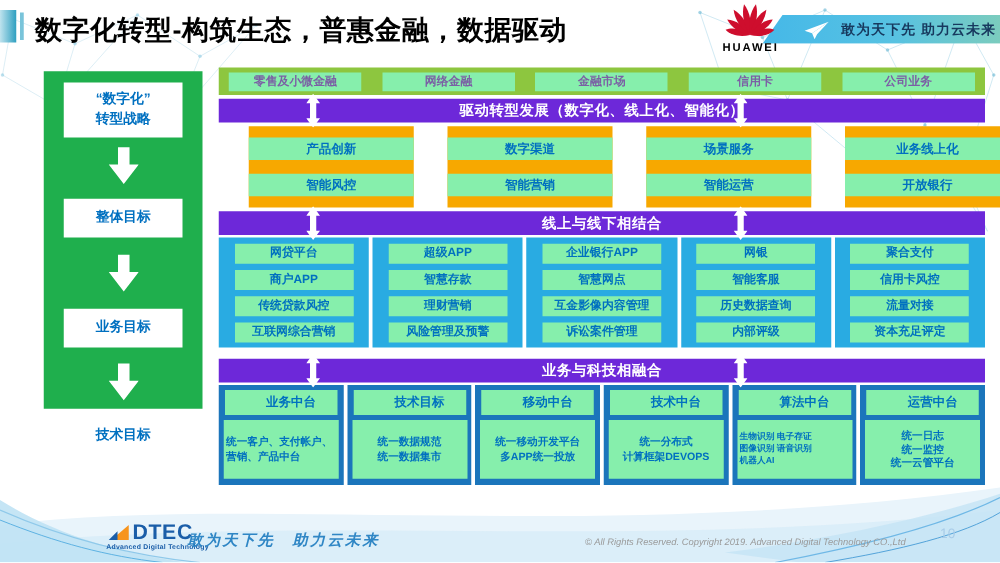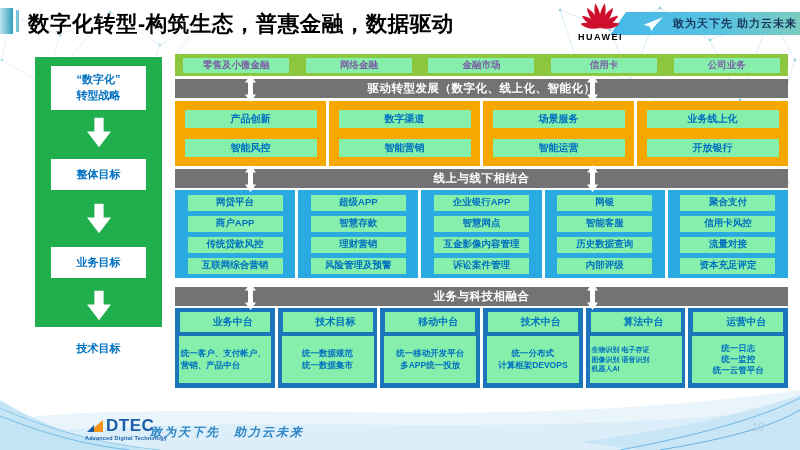--- a/index.html
+++ b/index.html
@@ -38,28 +38,28 @@
   .da1 { top:60px; } .da2 { top:146px; } .da3 { top:233px; }
 
   
   .band { position:absolute; left:175px; width:613px; z-index:1; }
   .grow-band { top:54px; height:22px; background:#8dc63f; display:flex; }
   .grow-band .cell { flex:1; display:flex; }
   .wbox { background:#86efac; display:flex; align-items:center; justify-content:center;
     font-weight:bold; color:#0070c0; text-align:center; }
   .grow-band .wbox { width:106px; height:15px; margin:auto; font-size:9.5px; color:#7b5fa5; }
 
-  .graybar { height:19px; background:#737373; color:#fff; font-size:11.5px; font-weight:bold;
+  .graybar { height:19px; background:#6d28d9; color:#fff; font-size:11.5px; font-weight:bold;
     display:flex; align-items:center; justify-content:center; z-index:3; letter-spacing:0.5px; }
   .bar1 { top:79px; } .bar2 { top:169px; } .bar3 { top:287px; }
   .updown { position:absolute; top:-4px; }
   .ud-l { left:70px; } .ud-r { left:412px; }
 
   .yellow-band { top:101px; height:65px; display:flex; gap:3px; }
-  .ycol { flex:1; background:#f7a800; display:flex; flex-direction:column; align-items:center; justify-content:center; gap:11px; }
+  .ycol { flex:1; background:#f7a800; display:flex; flex-direction:column; align-items:center; justify-content:center; gap:11px;margin-left:24px; }
   .ycol .wbox { width:132px; height:18px; font-size:10px; }
 
   .blue-band { top:190px; height:88px; display:flex; gap:3px; }
   .bcol { flex:1; background:#29abe2; display:flex; flex-direction:column; align-items:center; justify-content:center; gap:5px; }
   .bcol .wbox { width:95px; height:16px; font-size:9.5px; }
 
   .plat-band { top:308px; height:80px; display:flex; gap:3px; }
   .pcol { flex:1; background:#1b75bb; display:flex; flex-direction:column; align-items:center; }
   .pcol .phead { width:90px; height:20px; margin-top:4px; font-size:10px;padding-left:16px; }
   .pcol .pdetail { width:92px; height:47px; margin-top:4px; font-size:8.5px; line-height:1.3;
@@ -321,15 +321,16 @@
     <div class="adtec-row">
       <svg width="20" height="15" viewBox="0 0 20 15">
         <polygon points="18,1 18,13 4,13" fill="#f7941d"></polygon>
         <polygon points="2,13 9,6 9,13" fill="#1a5da8"></polygon>
       </svg>
       <span class="adtec-name">DTEC</span>
     </div>
     <div class="adtec-sub">Advanced Digital Technology</div>
   </div>
   <div class="footer-slogan">敢为天下先　助力云未来</div>
+  <div class="copyright">© All Rights Reserved. Copyright 2019. Advanced Digital Technology CO.,Ltd</div>
   <div class="page-num">10</div>
 
 </div>
 
 </body></html>

